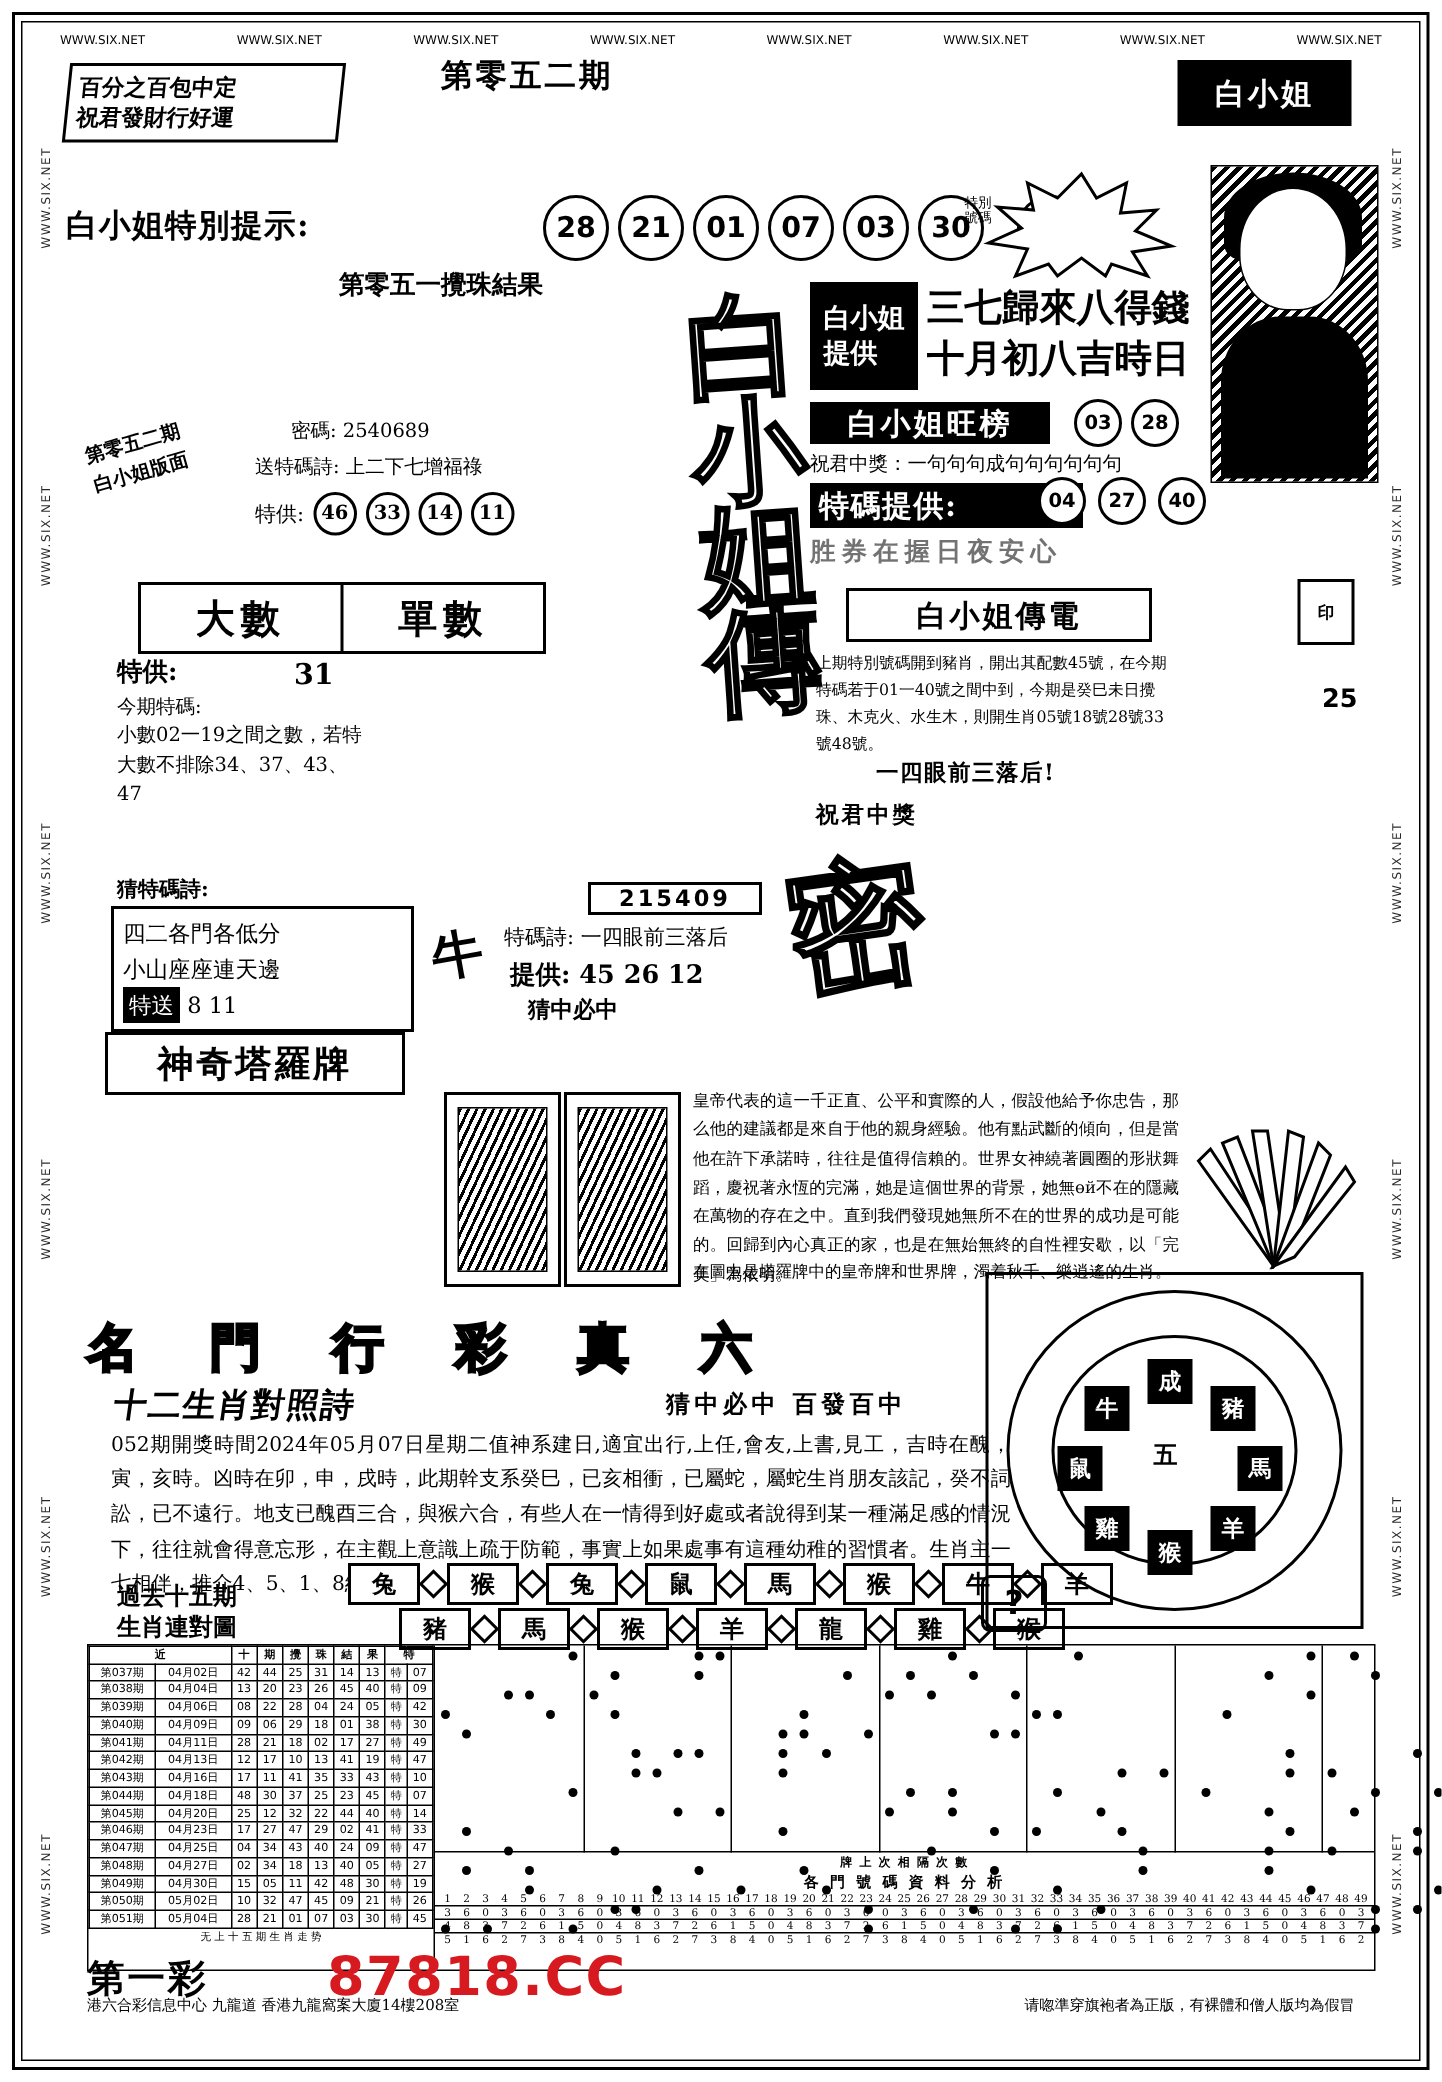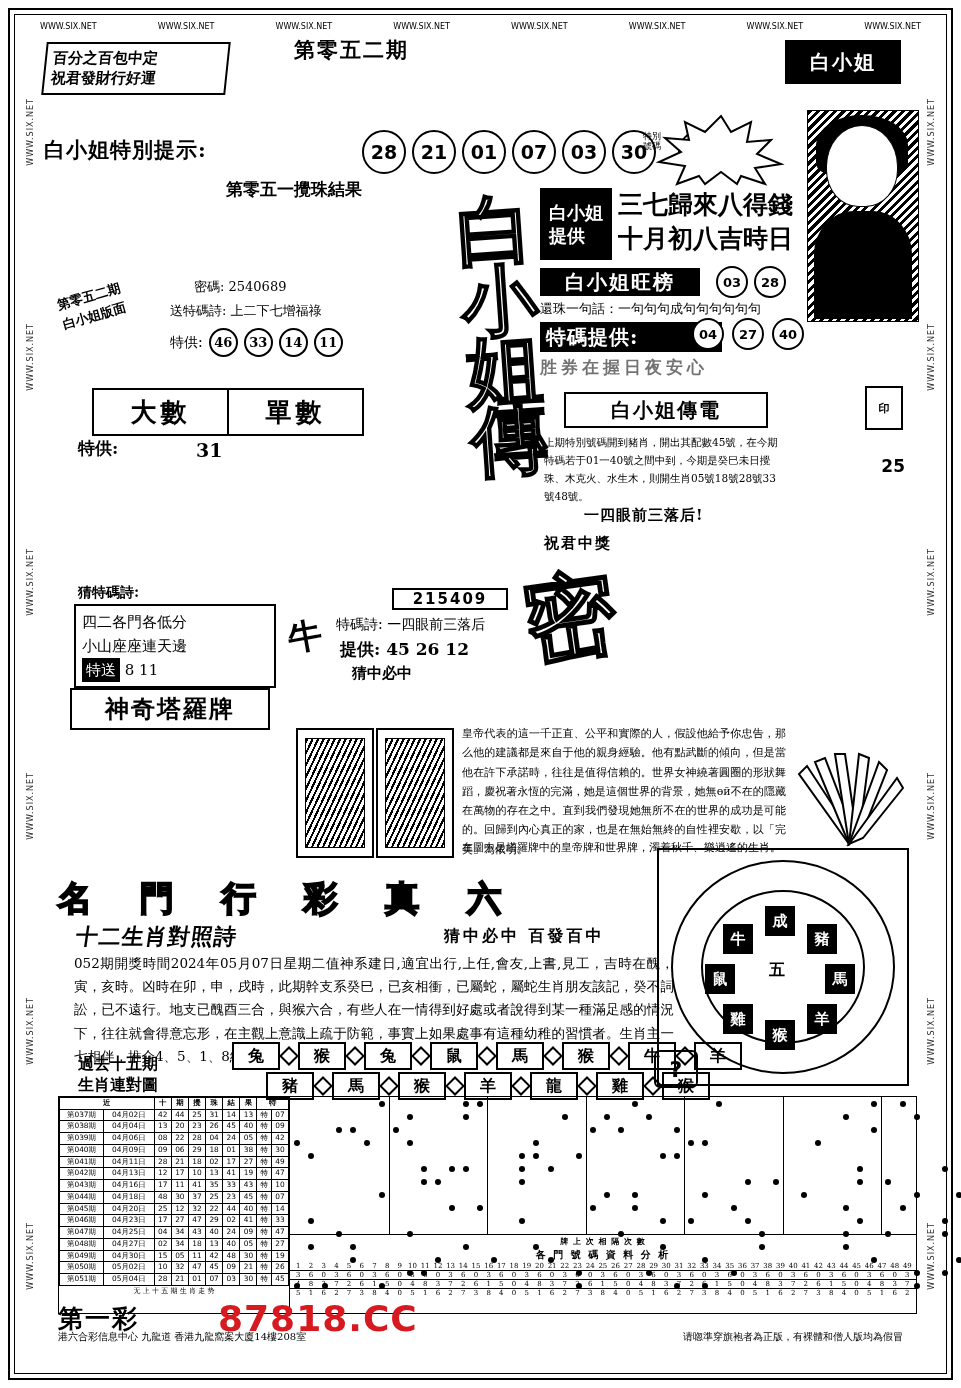--- a/index.html
+++ b/index.html
@@ -311,20 +311,22 @@
     </div>
     <div class="mi-char">密</div>
 
     <div class="twobox">
       <div>大數</div>
       <div>單數</div>
     </div>
     <div class="bubble">
       <div class="big">特供:</div>
       <div class="num31">31</div>
+      <div style="white-space:pre-line">今期特碼:
+小數02一19之間之數，若特大數不排除34、37、43、47</div>
     </div>
 
     <div class="guess-title">猜特碼詩:</div>
     <div class="guess-box">
       <div>四二各門各低分</div>
       <div>小山座座連天邊</div>
       <div>
         <span class="hl">特送</span>
         <span>8 11</span>
       </div>
@@ -343,21 +345,21 @@
       <span>45 26 12</span>
     </div>
     <div class="gz">猜中必中</div>
 
     <div class="rp">
       <div class="rp-left" style="white-space:pre-line">白小姐
 提供</div>
       <div class="rp-line1">三七歸來八得錢</div>
       <div class="rp-line2">十月初八吉時日</div>
       <div class="rp-b1">白小姐旺榜</div>
-      <div class="rp-b2">還珠一句話：一句句句成句句句句句句</div>
+      <div class="rp-b2">祝君中獎：一句句句成句句句句句句</div>
       <div class="rp-b3">特碼提供:</div>
       <div class="rp-b4">胜券在握日夜安心</div>
       <div class="rp-balls1">
         <span class="rball">03</span>
         <span class="rball">28</span>
       </div>
       <div class="rp-balls2">
         <span class="rball">04</span>
         <span class="rball">27</span>
         <span class="rball">40</span>

